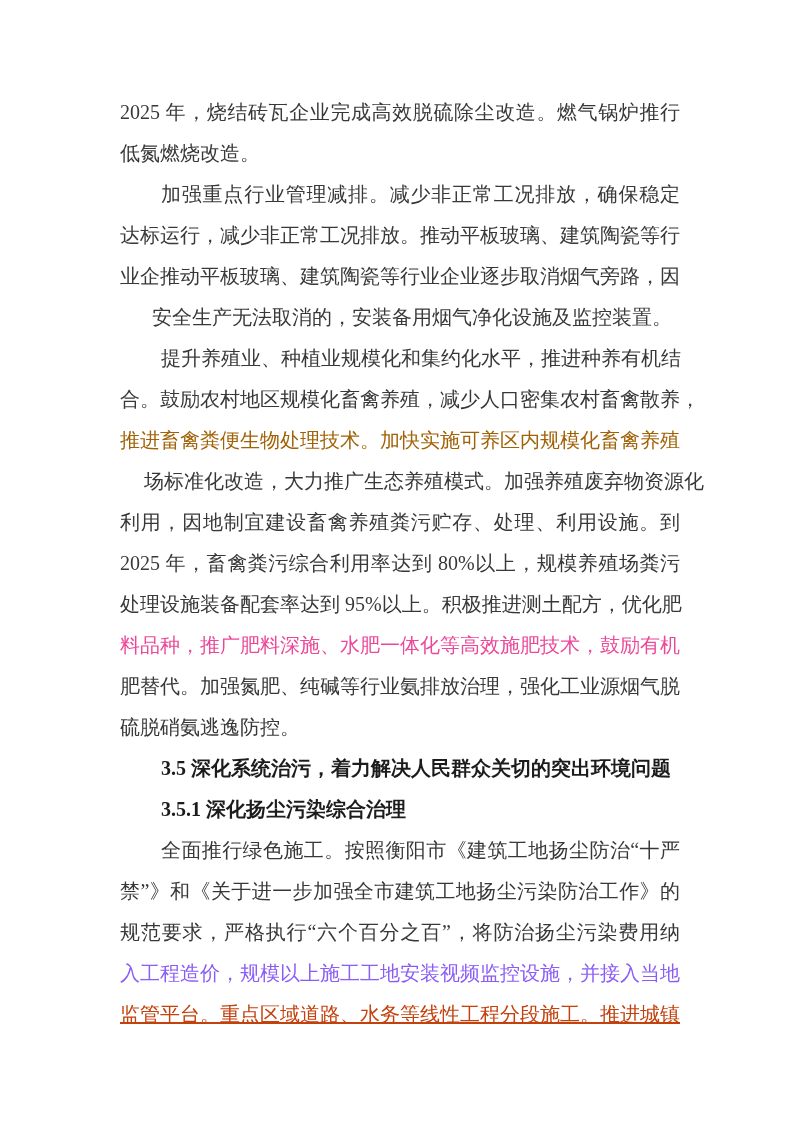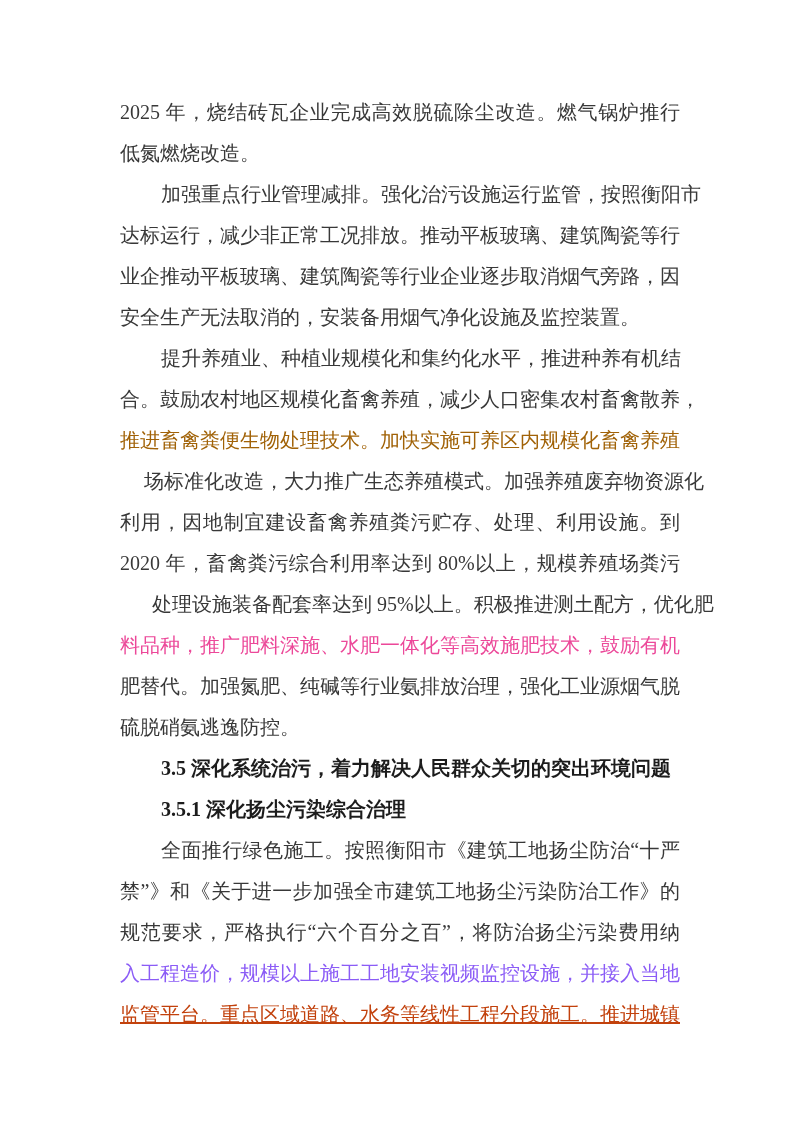--- a/index.html
+++ b/index.html
@@ -45,31 +45,31 @@
     color: #1c1c1c;
   }
 </style>
 </head>
 <body>
 
 <div class="page" style="background: rgb(255, 255, 255);">
   <div class="text-block">
       <div class="line fill" style="color: rgb(56, 56, 56);">2025 年，烧结砖瓦企业完成高效脱硫除尘改造。燃气锅炉推行</div>
       <div class="line" style="color: rgb(56, 56, 56);">低氮燃烧改造。</div>
-      <div class="line indent fill" style="color: rgb(56, 56, 56);">加强重点行业管理减排。强化治污设施运行监管，按照衡阳市</div>
+      <div class="line indent fill" style="color: rgb(56, 56, 56);">加强重点行业管理减排。减少非正常工况排放，确保稳定</div>
       <div class="line fill" style="color: rgb(56, 56, 56);">达标运行，减少非正常工况排放。推动平板玻璃、建筑陶瓷等行</div>
       <div class="line fill" style="color: rgb(56, 56, 56);">业企推动平板玻璃、建筑陶瓷等行业企业逐步取消烟气旁路，因</div>
-      <div class="line" style="color: rgb(56, 56, 56);">安全生产无法取消的，安装备用烟气净化设施及监控装置。</div>
+      <div class="line" style="color: rgb(56, 56, 56); margin-left: 32px;">安全生产无法取消的，安装备用烟气净化设施及监控装置。</div>
       <div class="line indent fill" style="color: rgb(56, 56, 56);">提升养殖业、种植业规模化和集约化水平，推进种养有机结</div>
       <div class="line fill" style="color: rgb(56, 56, 56);">合。鼓励农村地区规模化畜禽养殖，减少人口密集农村畜禽散养，</div>
       <div class="line fill" style="color: #a16207;">推进畜禽粪便生物处理技术。加快实施可养区内规模化畜禽养殖</div>
       <div class="line fill" style="color: rgb(56, 56, 56); margin-left: 24px;">场标准化改造，大力推广生态养殖模式。加强养殖废弃物资源化</div>
       <div class="line fill" style="color: rgb(56, 56, 56);">利用，因地制宜建设畜禽养殖粪污贮存、处理、利用设施。到</div>
-      <div class="line fill" style="color: rgb(56, 56, 56);">2020 年，畜禽粪污综合利用率达到 80%以上，规模养殖场粪污</div>
-      <div class="line fill" style="color: rgb(56, 56, 56); margin-left: 32px;">处理设施装备配套率达到 95%以上。积极推进测土配方，优化肥</div>
+      <div class="line fill" style="color: rgb(56, 56, 56);">2025 年，畜禽粪污综合利用率达到 80%以上，规模养殖场粪污</div>
+      <div class="line fill" style="color: rgb(56, 56, 56);">处理设施装备配套率达到 95%以上。积极推进测土配方，优化肥</div>
       <div class="line fill" style="color: #ec4899;">料品种，推广肥料深施、水肥一体化等高效施肥技术，鼓励有机</div>
       <div class="line fill" style="color: rgb(56, 56, 56);">肥替代。加强氮肥、纯碱等行业氨排放治理，强化工业源烟气脱</div>
       <div class="line" style="color: rgb(56, 56, 56);">硫脱硝氨逃逸防控。</div>
       <div class="line heading indent" style="color: rgb(28, 28, 28);">3.5 深化系统治污，着力解决人民群众关切的突出环境问题</div>
       <div class="line heading indent" style="color: rgb(28, 28, 28);">3.5.1 深化扬尘污染综合治理</div>
       <div class="line indent fill" style="color: rgb(56, 56, 56);">全面推行绿色施工。按照衡阳市《建筑工地扬尘防治“十严</div>
       <div class="line fill" style="color: rgb(56, 56, 56);">禁”》和《关于进一步加强全市建筑工地扬尘污染防治工作》的</div>
       <div class="line fill" style="color: rgb(56, 56, 56);">规范要求，严格执行“六个百分之百”，将防治扬尘污染费用纳</div>
       <div class="line fill" style="color: #8b5cf6;">入工程造价，规模以上施工工地安装视频监控设施，并接入当地</div>
       <div class="line fill" style="color: #c2410c; text-decoration: underline;">监管平台。重点区域道路、水务等线性工程分段施工。推进城镇</div>

